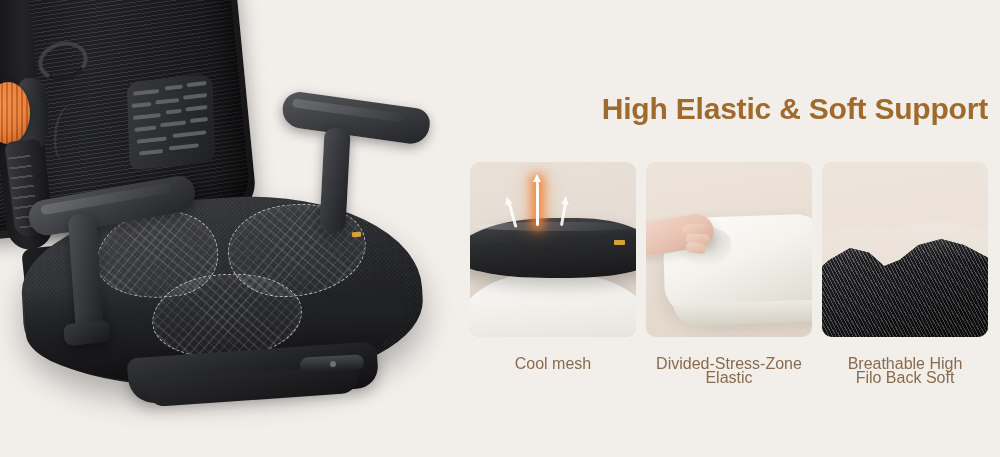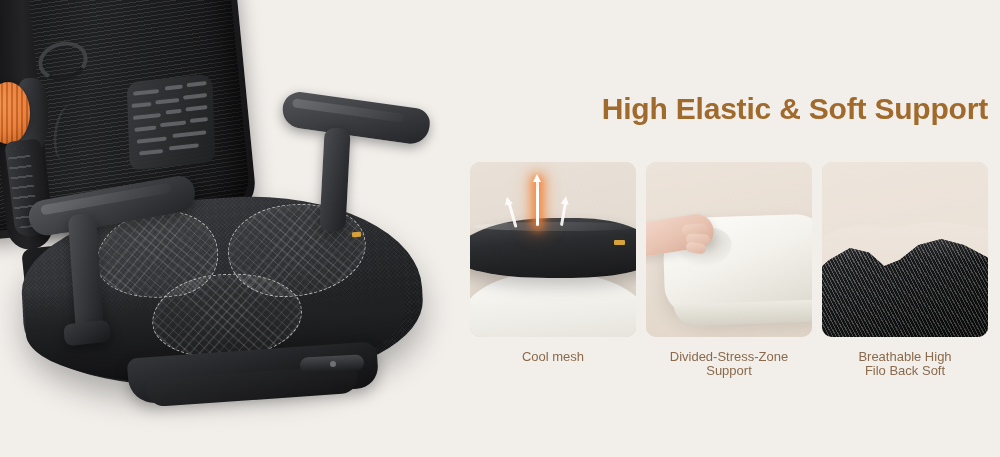--- a/index.html
+++ b/index.html
@@ -339,23 +339,23 @@
   }
   .card {
     position: relative;
     width: 166px;
     height: 175px;
     border-radius: 10px;
     overflow: hidden;
     background: #e6ded5;
   }
   .caption {
-    margin-top: 13px;
+    margin-top: 20px;
     text-align: center;
-    font-size: 13px;
+    font-size: 16px;
     line-height: 14px;
     color: #8a6a4a;
     font-family: "Liberation Sans", sans-serif;
   }
 
   
   .c1-bg {
     position: absolute; inset: 0;
     background: linear-gradient(170deg,#e9e1d8 0%, #e3dad0 55%, #ded4c9 100%);
   }
@@ -575,21 +575,21 @@
         <div class="card">
           <div class="c2-bg"></div>
           <div class="c2-cushion"></div>
           <div class="c2-edge"></div>
           <div class="c2-dimple"></div>
           <div class="c2-hand"></div>
           <div class="c2-finger f1"></div>
           <div class="c2-finger f2"></div>
           <div class="c2-finger f3"></div>
         </div>
-        <div class="caption">Divided-Stress-Zone Support</div>
+        <div class="caption">Divided-Stress-Zone Elastic</div>
       </div>
 
       <div class="card-col">
         <div class="card">
           <div class="c3-bg"></div>
           <div class="c3-mesh"></div>
           <div class="c3-sheen"></div>
         </div>
         <div class="caption">
           <div>Breathable High</div>

